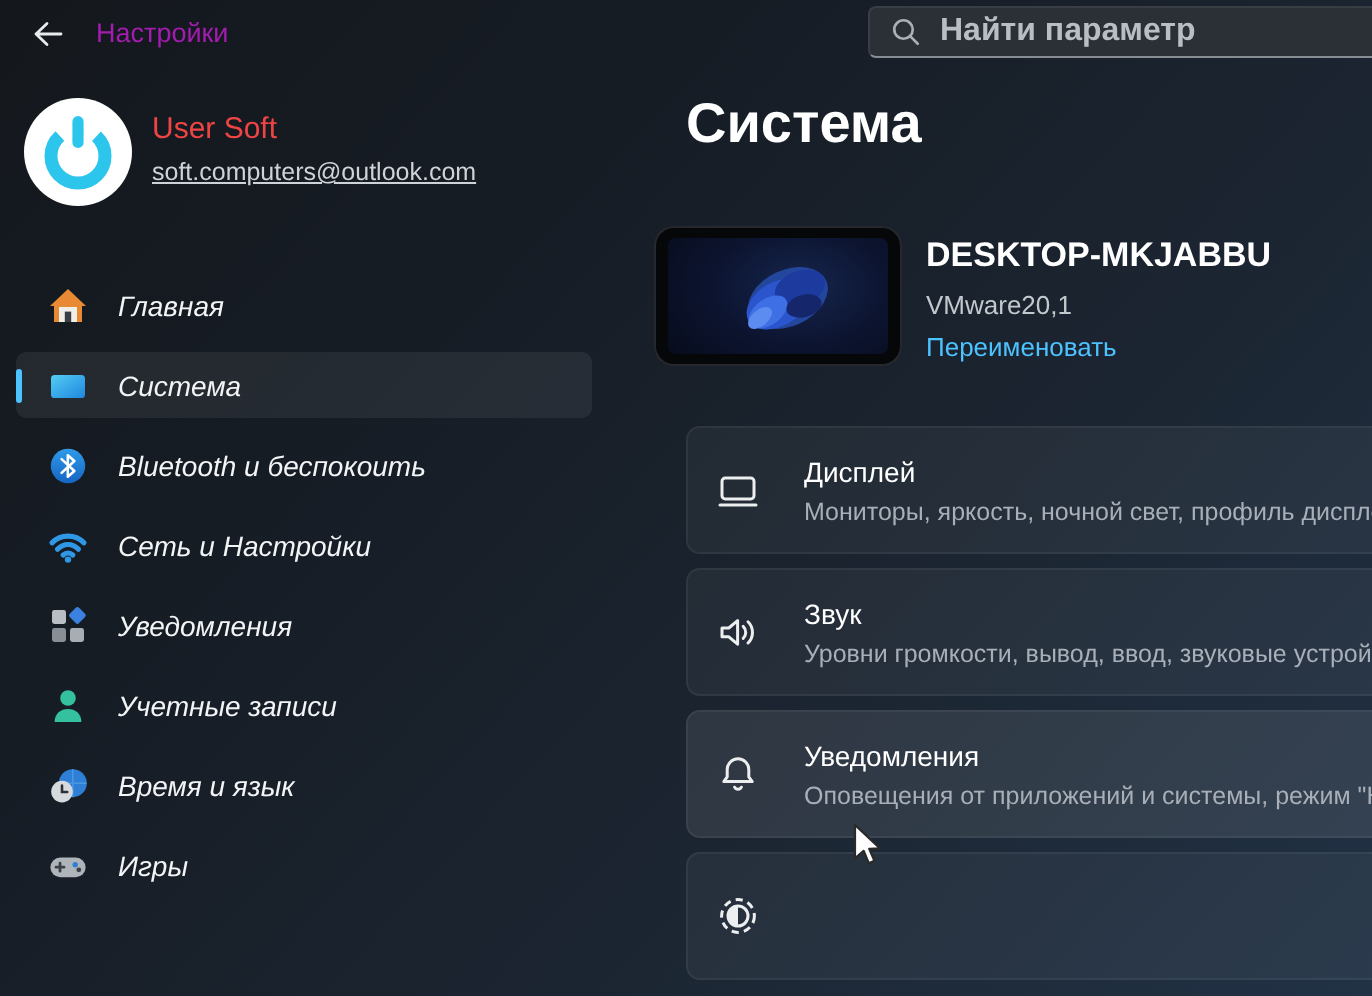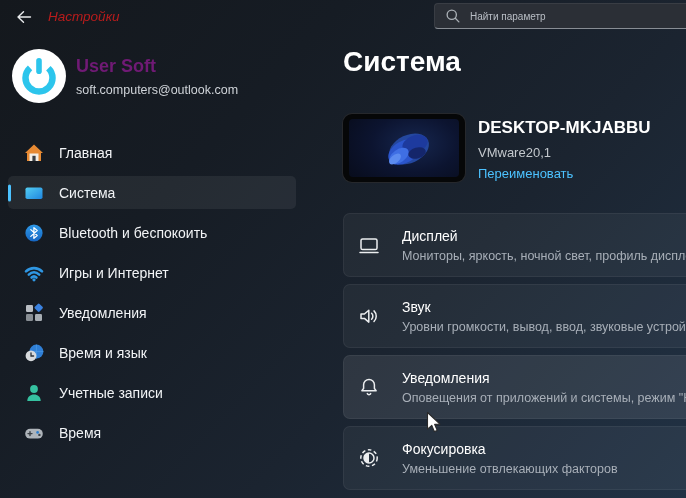--- a/index.html
+++ b/index.html
@@ -5,45 +5,45 @@
   * { margin:0; padding:0; box-sizing:border-box; }
   html,body { width:686px; height:498px; overflow:hidden; }
   body {
     font-family:"Liberation Sans", sans-serif;
     background: linear-gradient(133deg, #14181d 0%, #161c24 30%, #1b2430 62%, #213245 100%);
     color:#fff; position:relative;
   }
   
   .back-btn { position:absolute; left:12px; top:5px; width:24px; height:24px;
     display:flex; align-items:center; justify-content:center; cursor:pointer; }
-  .app-title { position:absolute; left:48px; top:9px; font-size:13.5px; color:#b91c1c;font-style:italic; }
+  .app-title { position:absolute; left:48px; top:9px; font-size:13.5px; color:#a21caf; }
   .search-box { position:absolute; left:434px; top:3px; width:262px; height:26px;
     background:#2b2f36; border:1px solid rgba(255,255,255,0.07);
     border-bottom:1.5px solid #888d94; border-radius:4px;
     display:flex; align-items:center; padding-left:10px; gap:9px; }
   .search-box input { background:transparent; border:none; outline:none;
-    color:#a3a3a3; font-size:10px; width:190px; font-family:"Liberation Sans",sans-serif; }
+    color:#a3a3a3; font-size:16px; width:190px; font-family:"Liberation Sans",sans-serif;font-weight:bold; }
   .search-box input::placeholder { color:#b9bec5; opacity:1; }
   
   .avatar { position:absolute; left:12px; top:49px; width:54px; height:54px;
     border-radius:50%; background:#fff; display:flex; align-items:center; justify-content:center; }
   .user-block { position:absolute; left:76px; top:56px; cursor:pointer; }
-  .user-name { font-size:18px; font-weight:bold; color:#701a75; }
-  .user-email { font-size:12.5px; color:#cfd3d8; margin-top:6px; }
-  .nav { position:absolute; left:8px; top:136px; width:288px; }
+  .user-name { font-size:15px; font-weight:normal; color:#ef4444; }
+  .user-email { font-size:12.5px; color:#cfd3d8; margin-top:6px;text-decoration:underline; }
+  .nav { position:absolute; left:8px; top:136px; width:288px;font-style:italic; }
   .nav-item { height:33px; margin-bottom:7px; display:flex; align-items:center;
     padding-left:16px; gap:15px; border-radius:5px; cursor:pointer; position:relative; }
   .nav-item .icon { width:20px; height:20px; flex:0 0 20px; display:flex; }
   .nav-item .label { font-size:14px; color:#f2f4f6; white-space:nowrap; }
   .nav-item.selected { background:rgba(255,255,255,0.067); }
   .nav-item.selected::before { content:""; position:absolute; left:0; top:50%;
     transform:translateY(-50%); width:3px; height:17px; border-radius:2px; background:#4cc2ff; }
   
   .page-title { position:absolute; left:343px; top:46px; font-size:28px; font-weight:bold; color:#ffffff; }
-  .device-card { position:absolute; left:343px; top:114px; display:flex;border-radius:23px; }
+  .device-card { position:absolute; left:328px; top:114px; display:flex;border-radius:23px; }
   .device-img { width:122px; height:68px; background:#060708; border-radius:9px;
     padding:5px 6px; box-shadow:0 0 0 1px #26282c; }
   .device-screen { width:100%; height:100%; border-radius:4px; overflow:hidden;
     background: radial-gradient(90px 60px at 60% 42%, #16264e 0%, #0c1430 48%, #070b18 100%); }
   .device-info { position:absolute; left:135px; top:4px; width:240px; }
   .device-name { font-size:17px; font-weight:bold; color:#ffffff; }
   .device-model { font-size:13px; color:#c3c8cd; margin-top:7px; }
   .device-rename { font-size:13px; color:#4cc2ff; margin-top:6px; cursor:pointer; }
   .rows { position:absolute; left:343px; top:213px; width:430px;
     display:flex; flex-direction:column; gap:7px; }
@@ -134,68 +134,68 @@
     <span class="icon">
       <svg width="20" height="20" viewBox="0 0 20 20">
         <g stroke="#2f97e3" fill="none" stroke-linecap="round">
           <path d="M2 8.4 C6.5 4 13.5 4 18 8.4" stroke-width="2.6"></path>
           <path d="M4.8 11.6 C8 8.6 12 8.6 15.2 11.6" stroke-width="2.6"></path>
           <path d="M7.6 14.5 C9 13.2 11 13.2 12.4 14.5" stroke-width="2.6"></path>
         </g>
         <circle cx="10" cy="16.8" r="1.6" fill="#2f97e3"></circle>
       </svg>
     </span>
-    <span class="label">Игры и Интернет</span>
+    <span class="label">Сеть и Настройки</span>
   </div>
 
 
   <div class="nav-item">
     <span class="icon">
       <svg width="20" height="20" viewBox="0 0 20 20">
         <rect x="2" y="2" width="7" height="7" rx="1.2" fill="#b9bec4"></rect>
         <rect x="2" y="11" width="7" height="7" rx="1.2" fill="#888e94"></rect>
         <rect x="11" y="11" width="7" height="7" rx="1.2" fill="#a7adb3"></rect>
         <rect x="11.4" y="1.4" width="6.6" height="6.6" rx="1.2" fill="#3b82e0" transform="rotate(45 14.7 4.7)"></rect>
       </svg>
     </span>
     <span class="label">Уведомления</span>
   </div>
 
   <div class="nav-item">
     <span class="icon">
       <svg width="20" height="20" viewBox="0 0 20 20">
+        <circle cx="10" cy="6" r="3.9" fill="#35c1a0"></circle>
+        <path d="M3.3 18 C3.3 13.8 6.3 11.5 10 11.5 C13.7 11.5 16.7 13.8 16.7 18 Z" fill="#35c1a0"></path>
+      </svg>
+    </span>
+    <span class="label">Учетные записи</span>
+  </div>
+
+  <div class="nav-item">
+    <span class="icon">
+      <svg width="20" height="20" viewBox="0 0 20 20">
         <circle cx="12.4" cy="8.6" r="7" fill="#2f7fd6"></circle>
         <path d="M5.5 8.6 H19.3 M12.4 1.6 V15.6" stroke="#4a97e2" stroke-width="0.8"></path>
         <circle cx="7" cy="12.8" r="5.4" fill="#d7dadd"></circle>
         <path d="M7 9.8 V13 H9.6" stroke="#2c3036" stroke-width="1.3" fill="none" stroke-linecap="round"></path>
       </svg>
     </span>
     <span class="label">Время и язык</span>
   </div>
 
   <div class="nav-item">
     <span class="icon">
       <svg width="20" height="20" viewBox="0 0 20 20">
-        <circle cx="10" cy="6" r="3.9" fill="#35c1a0"></circle>
-        <path d="M3.3 18 C3.3 13.8 6.3 11.5 10 11.5 C13.7 11.5 16.7 13.8 16.7 18 Z" fill="#35c1a0"></path>
-      </svg>
-    </span>
-    <span class="label">Учетные записи</span>
-  </div>
-
-  <div class="nav-item">
-    <span class="icon">
-      <svg width="20" height="20" viewBox="0 0 20 20">
         <rect x="1.2" y="5.8" width="17.6" height="9.8" rx="4.9" fill="#aeb4ba"></rect>
         <path d="M6 8.6 V12.6 M4 10.6 H8" stroke="#3b4046" stroke-width="1.4" stroke-linecap="round"></path>
         <circle cx="13.6" cy="9.4" r="1.35" fill="#2e7fd0"></circle>
         <circle cx="15.4" cy="11.9" r="1.2" fill="#3b4046"></circle>
       </svg>
     </span>
-    <span class="label">Время</span>
+    <span class="label">Игры</span>
   </div>
 </div>
 
 <div class="page-title">Система</div>
 
 <div class="device-card">
   <div class="device-img">
     <div class="device-screen">
       <svg width="110" height="58" viewBox="0 0 110 58">
         <ellipse cx="60" cy="30" rx="21" ry="14" fill="#24479e" transform="rotate(-25 60 30)"></ellipse>
@@ -258,24 +258,20 @@
   </div>
 
   <div class="row-card">
     <span class="row-icon">
       <svg width="22" height="22" viewBox="0 0 22 22" fill="none" stroke="#eceef0" stroke-width="1.5">
         <circle cx="11" cy="11" r="8.2" stroke-dasharray="3.6 2.6"></circle>
         <circle cx="11" cy="11" r="5"></circle>
         <path d="M11 6 a5 5 0 0 0 0 10 Z" fill="#eceef0" stroke="none"></path>
       </svg>
     </span>
-    <span class="row-text">
-      <div class="row-title">Фокусировка</div>
-      <div class="row-sub">Уменьшение отвлекающих факторов</div>
-    </span>
   </div>
 </div>
 
 <div class="cursor">
   <svg width="16" height="24" viewBox="0 0 16 24">
     <path d="M1.5 1.5 L1.5 18.2 L5.8 14.4 L8.4 20.6 L11.2 19.4 L8.6 13.4 L14 13.2 Z" fill="#ffffff" stroke="#2a2a2a" stroke-width="1.1" stroke-linejoin="round"></path>
   </svg>
 </div>
 
 </body></html>

